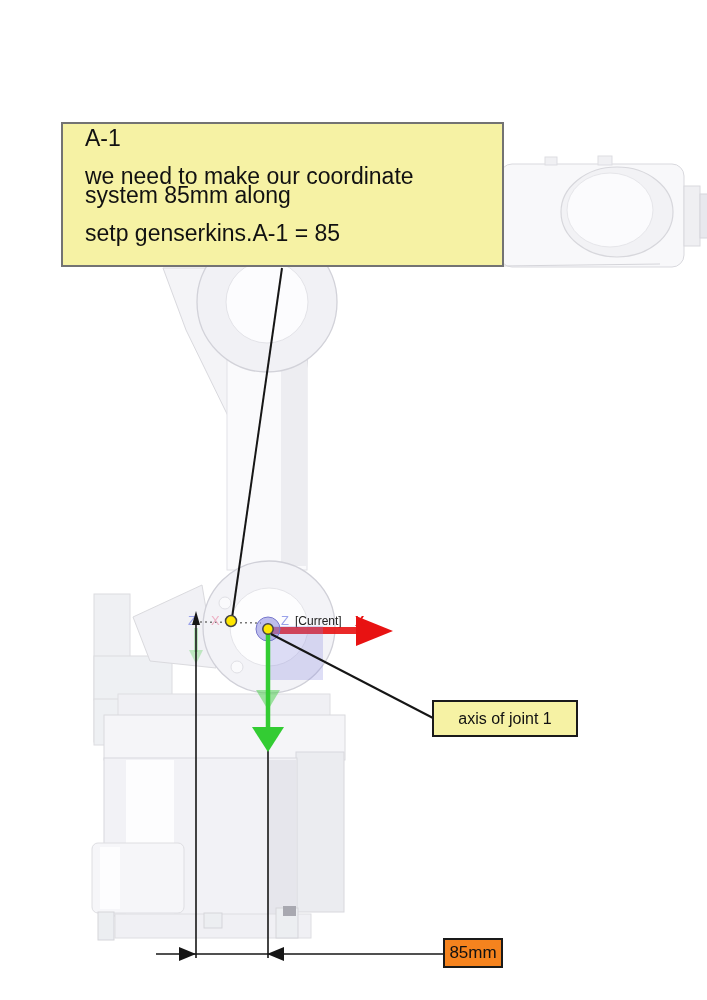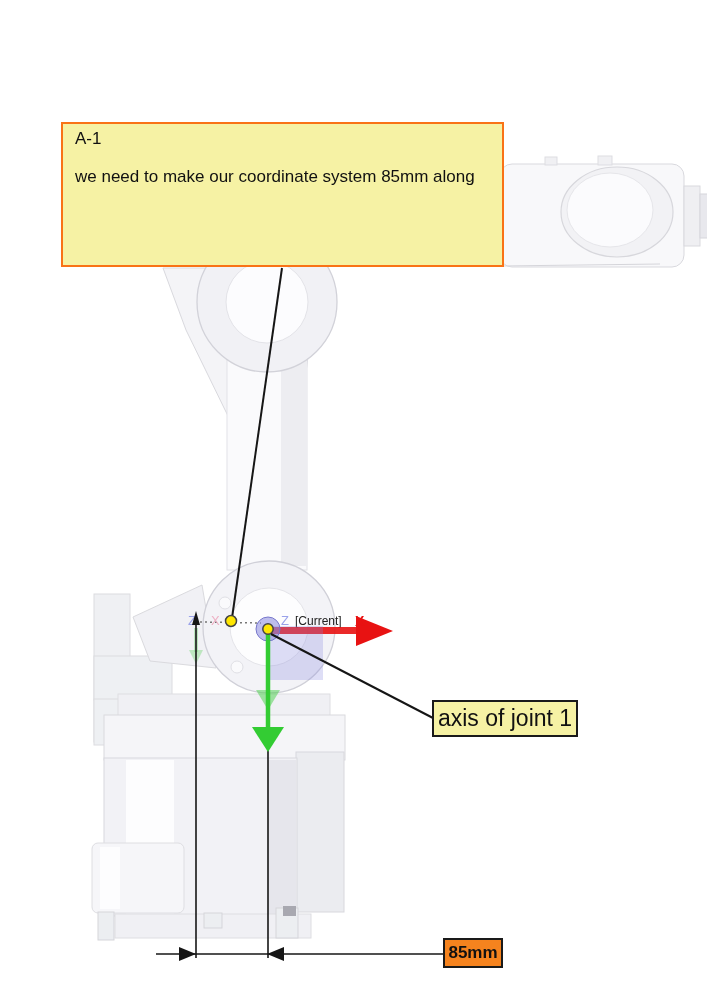--- a/index.html
+++ b/index.html
@@ -15,36 +15,36 @@
   }
   *{margin:0;padding:0;box-sizing:border-box;}
   html,body{background:#ffffff;}
   body{font-family:"Liberation Sans",sans-serif;color:#111;}
   #stage{position:relative;width:707px;height:1000px;background:#ffffff;overflow:hidden;}
   #scene{position:absolute;left:0;top:0;z-index:1;}
   svg text{font-family:"Liberation Sans",sans-serif;}
 
   .note-box{
     position:absolute;left:61px;top:122px;width:443px;height:145px;
-    background:var(--note-fill);border:2px solid #f97316;
-    padding:5px 12px;font-size:17px;line-height:19px;z-index:2;
+    background:var(--note-fill);border:2px solid #737373;
+    padding:5px 22px;font-size:23px;line-height:19px;z-index:2;
   }
   .note-box .gap{height:19px;}
 
   .callout-box{
     position:absolute;left:432px;top:700px;width:146px;height:37px;
     background:var(--callout-fill);border:2px solid #1a1a1a;
     display:flex;align-items:center;justify-content:center;
-    font-size:23px;z-index:2;
+    font-size:16px;z-index:2;
   }
   .dim-box{
     position:absolute;left:443px;top:938px;width:60px;height:30px;
     background:var(--dimension-fill);border:2px solid #1a1a1a;
     display:flex;align-items:center;justify-content:center;
-    font-size:17px;z-index:2;font-weight:bold;
+    font-size:17px;z-index:2;
   }
 </style>
 </head>
 <body>
 
 <div id="stage">
 
   <svg id="scene" width="707" height="1000" viewBox="0 0 707 1000">
 
     <g>
@@ -143,20 +143,21 @@
       <polygon points="196,954 179,947 179,961" fill="#161616"></polygon>
       <polygon points="267,954 284,947 284,961" fill="#161616"></polygon>
     </g>
   </svg>
 
   <div class="note-box">
     <div>A-1</div>
     <div class="gap"></div>
     <div>we need to make our coordinate system 85mm along</div>
     <div class="gap"></div>
+    <div>setp genserkins.A-1 = 85</div>
   </div>
 
   <div class="callout-box">
     <span>axis of joint 1</span>
   </div>
 
   <div class="dim-box">
     <span>85mm</span>
   </div>
 

